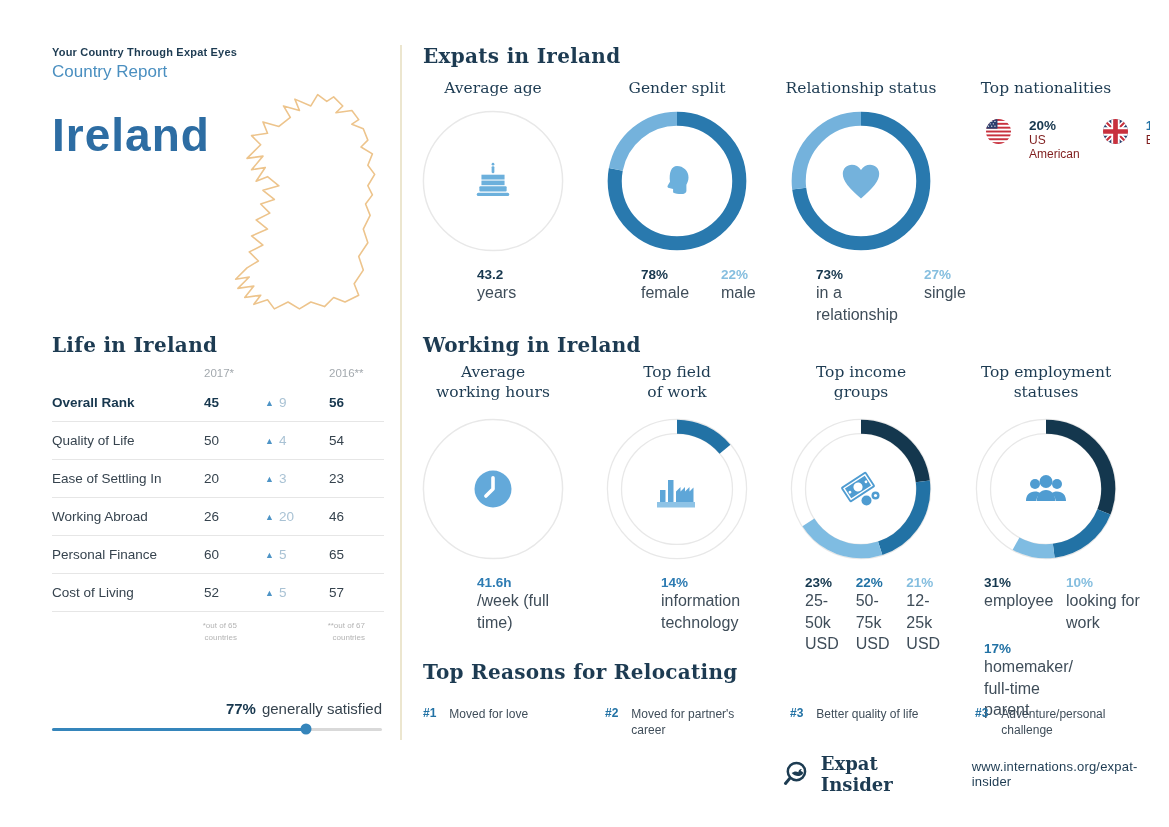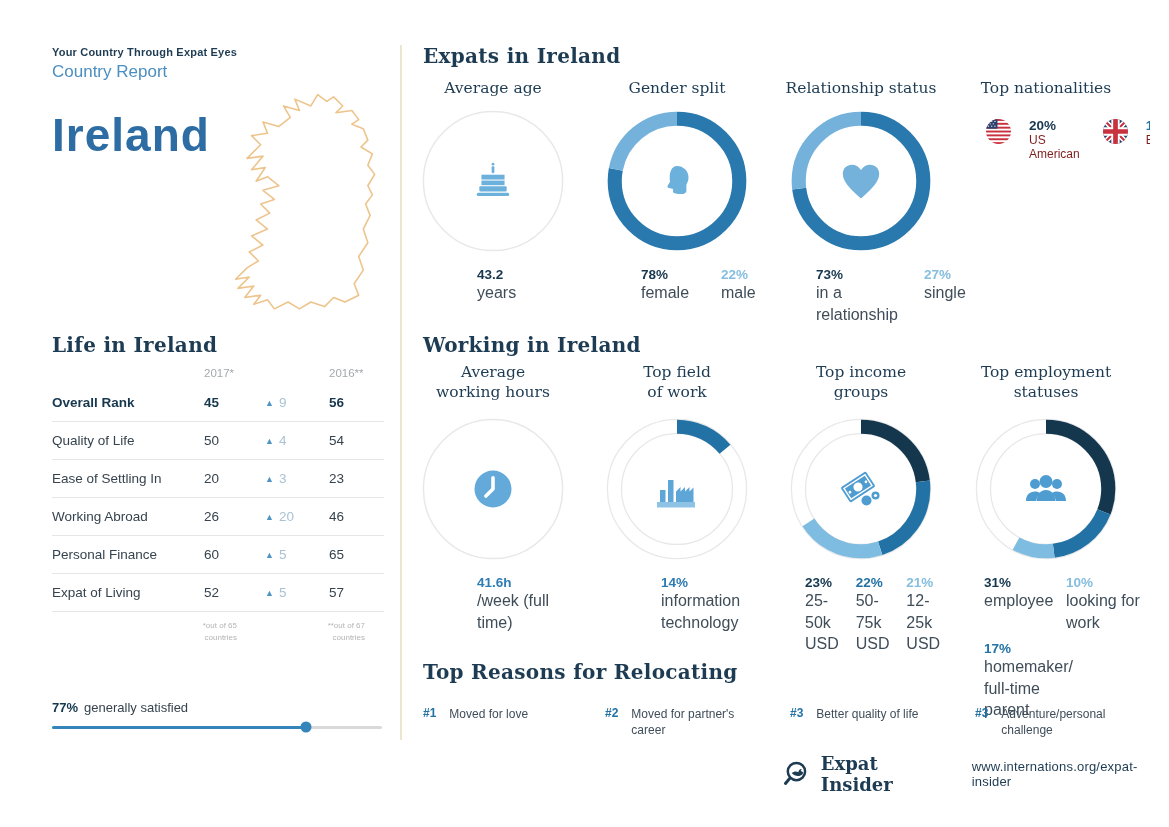--- a/index.html
+++ b/index.html
@@ -31,21 +31,21 @@
   .bold-row .tlabel, .bold-row .tval, .bold-row .tval2 { font-weight:700; color:#17374e; }
   .note { font-size:8.5px; color:#9aa5ad; margin-left:2px; }
   .tri { color:#4e94c6; font-size:9px; vertical-align:1px; }
   .chnum { color:#a9c2d4; font-size:13.5px; margin-left:5px; }
   .tfoot { position:relative; height:34px; }
   .fn { position:absolute; top:8px; font-size:8px; line-height:1.5; color:#b4b4b4; text-align:right; white-space:pre-line; }
   .fn1 { left:100px; width:85px; }
   .fn2 { left:228px; width:85px; }
 
   .satisfaction { position:absolute; top:700px; left:0; width:330px; }
-  .sat-label { font-size:13px; color:#36434e; }
+  .sat-label { font-size:15px; color:#36434e;text-align:right; }
   .sat-pct { font-weight:700; color:#17374e; }
   .sat-text { margin-left:6px; }
   .slider-track { position:relative; margin-top:11px; height:3px; background:#d9d9d9; border-radius:2px; }
   .slider-fill { position:absolute; left:0; top:0; height:3px; background:#3585bb; border-radius:2px; }
   .slider-dot { position:absolute; top:1px; width:11px; height:11px; border-radius:50%; background:#3585bb; transform:translate(-50%,-50%); }
 
   .divider { position:absolute; left:400px; top:45px; width:2px; height:695px; background:#ece6cf; }
 
   
   .right-col { position:absolute; left:408px; top:0; width:761px; height:100%; }
@@ -140,21 +140,21 @@
         <div class="tchange"><span class="tri">▲</span><span class="chnum">20</span></div>
         <div class="tval2">46</div>
       </div>
       <div class="trow">
         <div class="tlabel">Personal Finance</div>
         <div class="tval">60</div>
         <div class="tchange"><span class="tri">▲</span><span class="chnum">5</span></div>
         <div class="tval2">65</div>
       </div>
       <div class="trow">
-        <div class="tlabel">Expat of Living</div>
+        <div class="tlabel">Cost of Living</div>
         <div class="tval">52</div>
         <div class="tchange"><span class="tri">▲</span><span class="chnum">5</span></div>
         <div class="tval2">57</div>
       </div>
 
       <div class="tfoot">
         <span class="fn fn1">*out of 65
 countries</span>
         <span class="fn fn2">**out of 67
 countries</span>

